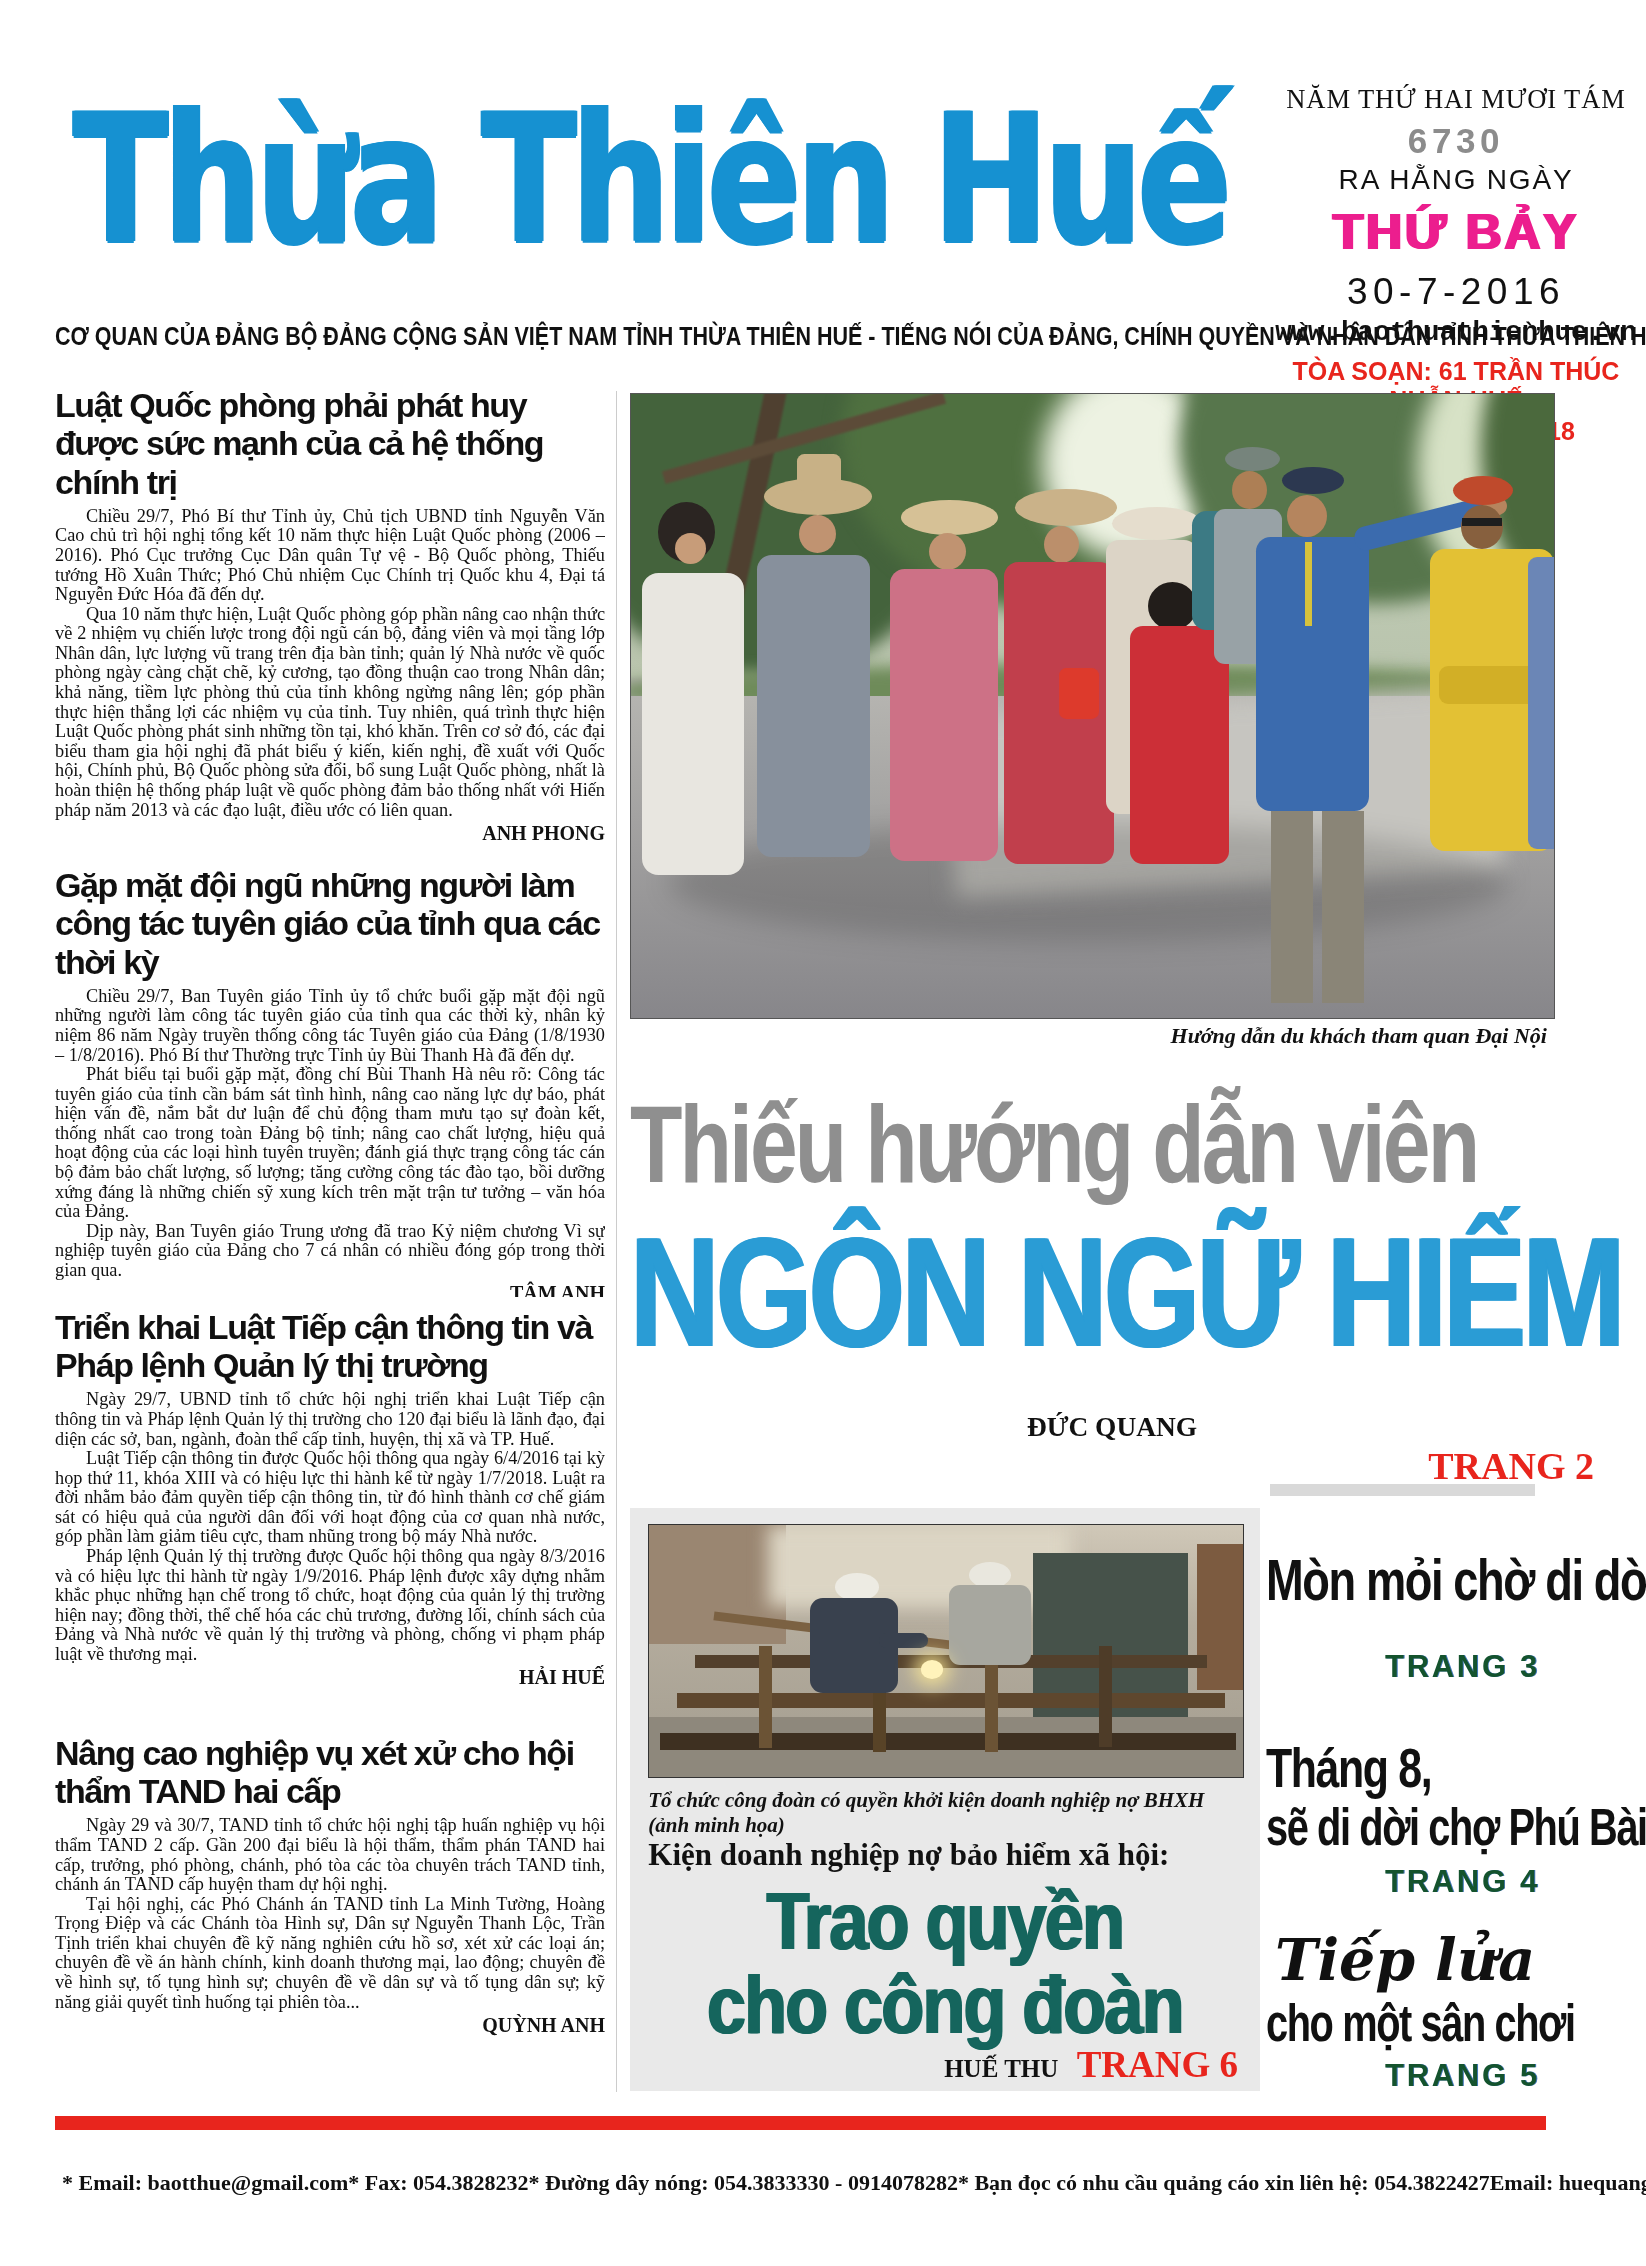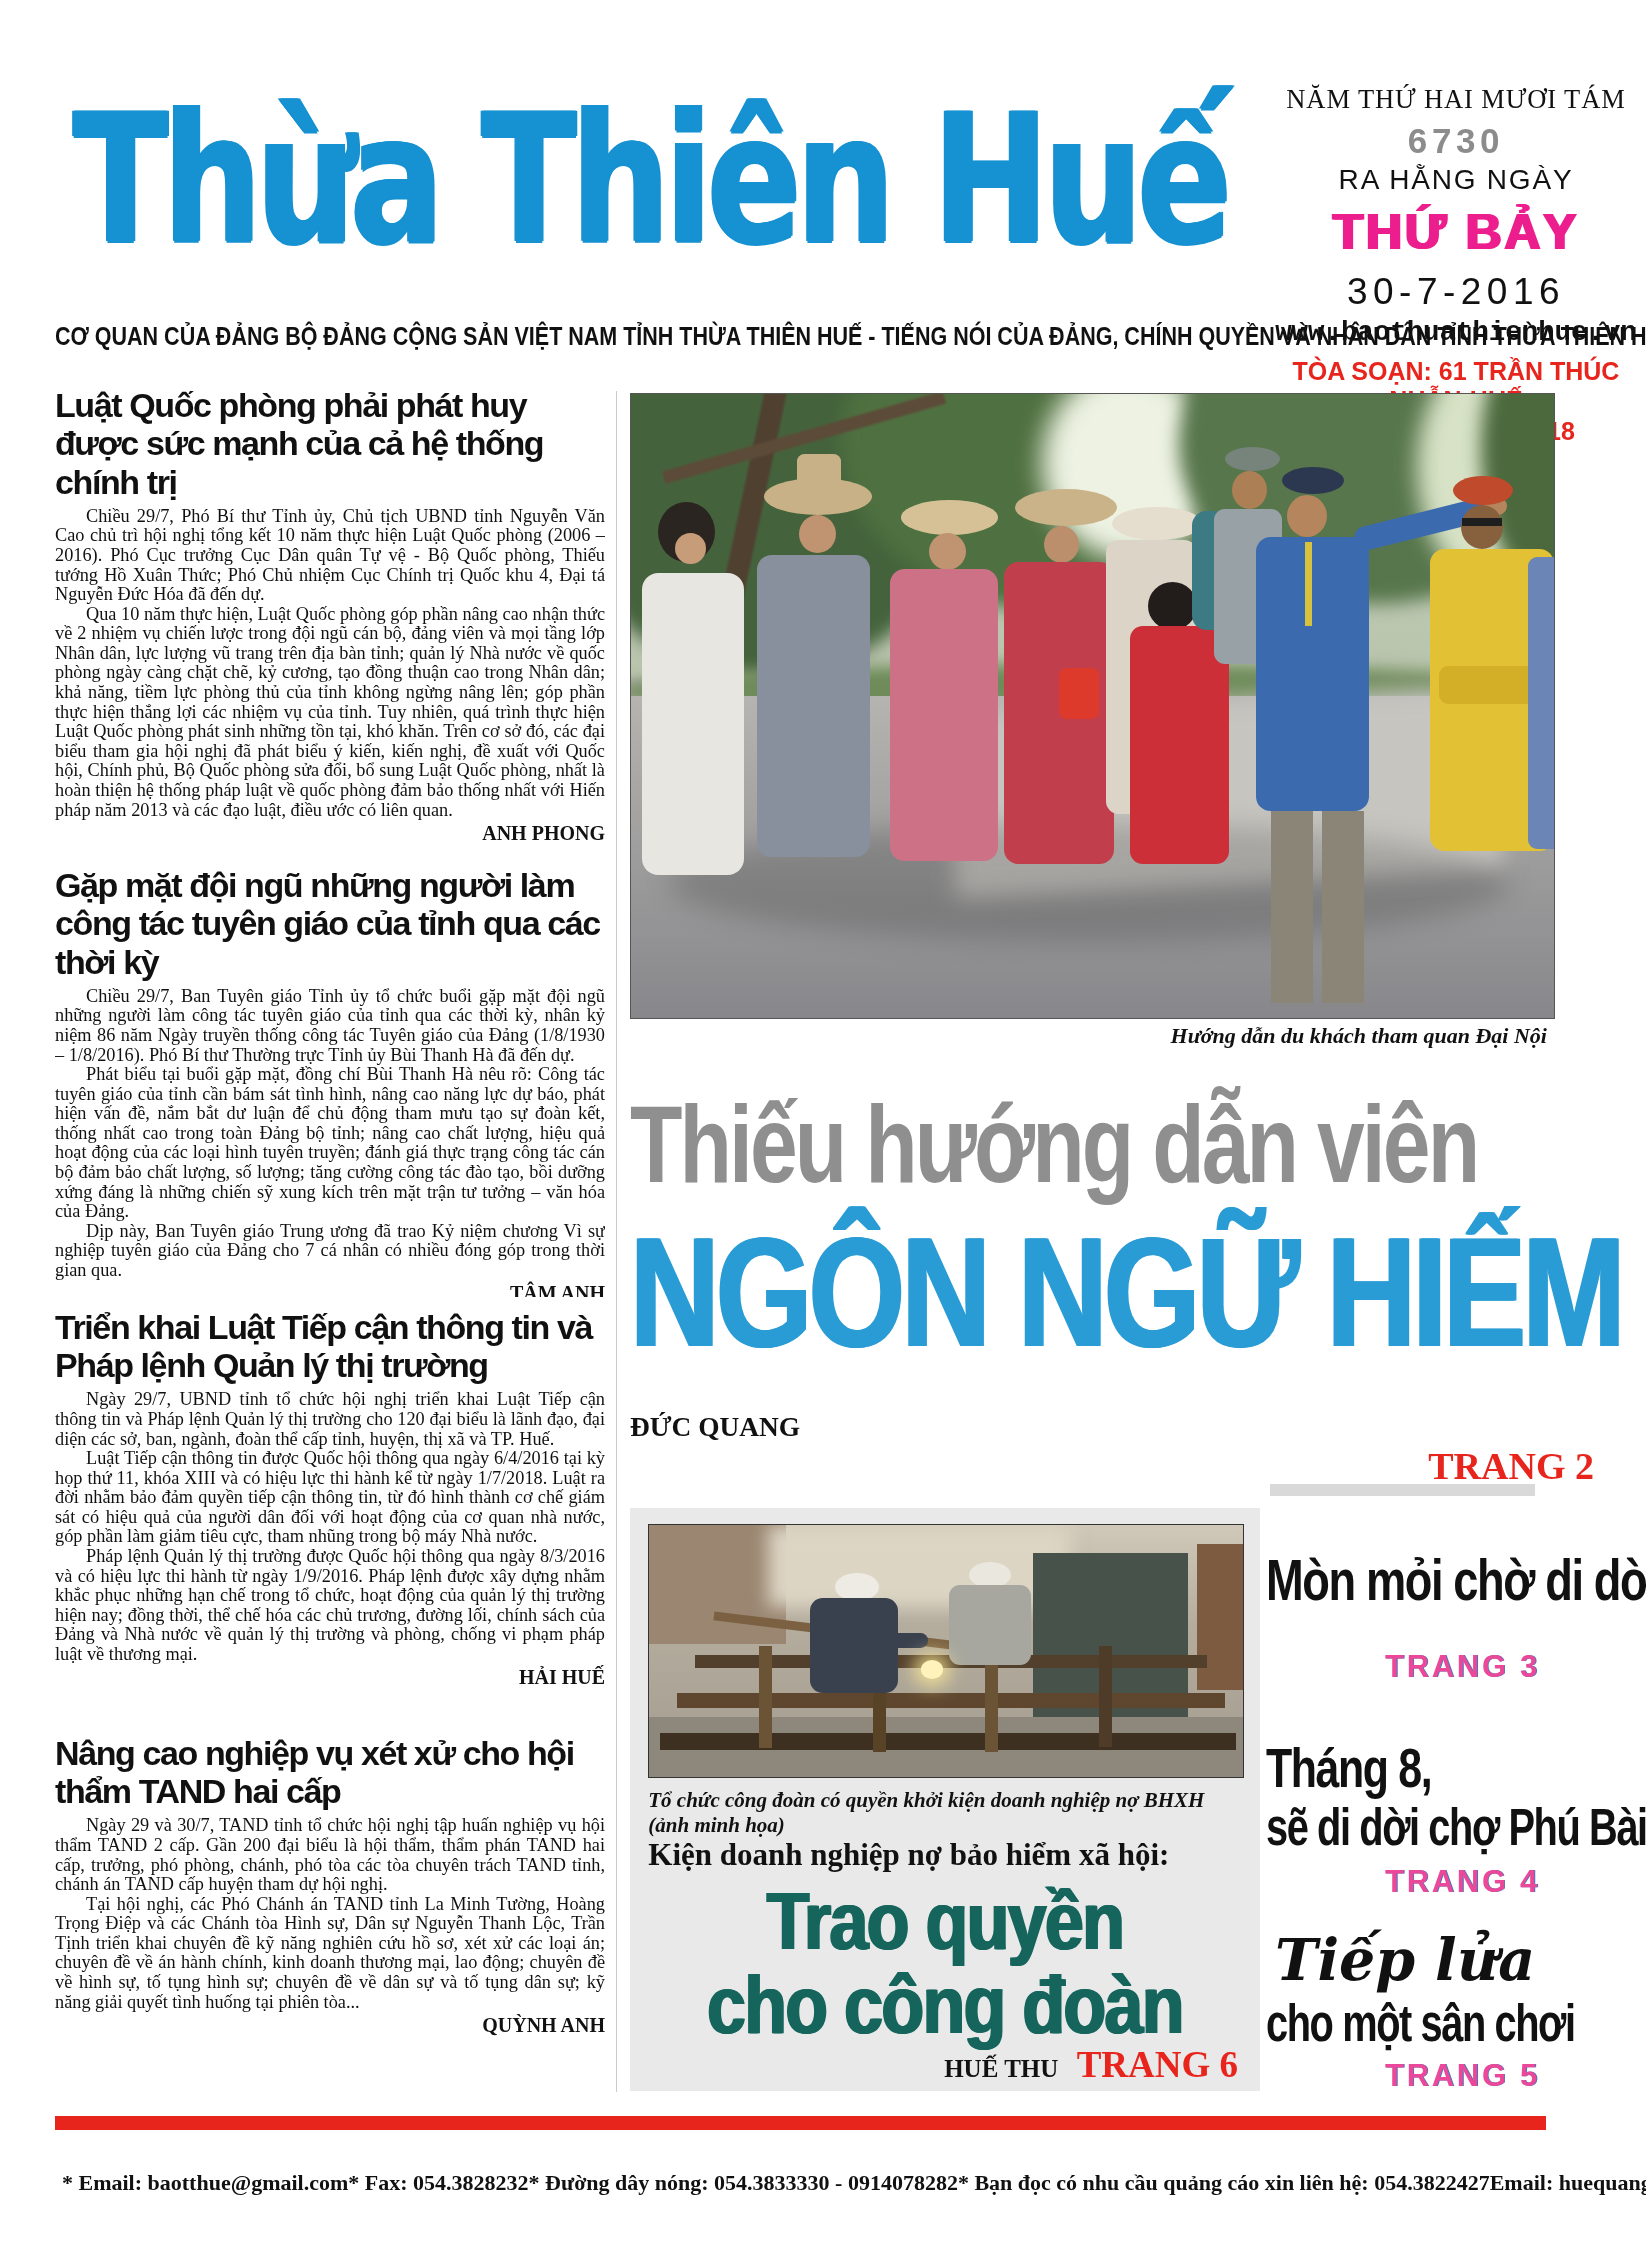--- a/index.html
+++ b/index.html
@@ -42,21 +42,21 @@
   
   .feat-gray{position:absolute;left:630px;top:1084px;}
   .feat-gray span{display:inline-block;font-family:"Liberation Sans",sans-serif;font-weight:bold;
         font-size:110px;line-height:119px;color:#8f8f8f;letter-spacing:-3.7px;white-space:nowrap;
         transform:scaleX(.78);transform-origin:left top;}
   .feat-blue{position:absolute;left:630px;top:1208px;}
   .feat-blue span{display:inline-block;font-family:"Liberation Sans",sans-serif;font-weight:bold;
         font-size:155px;line-height:169px;color:#2a9cd5;letter-spacing:-4.6px;white-space:nowrap;
         transform:scaleX(.80);transform-origin:left top;
         text-shadow:1.8px 0 0 #2a9cd5,-1.8px 0 0 #2a9cd5;}
-  .feat-by{position:absolute;left:630px;top:1412px;width:964px;text-align:left;
+  .feat-by{position:absolute;left:630px;top:1412px;width:964px;text-align:center;
         font-weight:bold;font-size:27.4px;}
   .feat-pg{position:absolute;left:630px;top:1444px;width:964px;text-align:right;
         font-weight:bold;font-size:38px;color:#e8251d;}
   .graystrip{position:absolute;left:1270px;top:1484px;width:265px;height:12px;background:#d9d9d9;}
   
   .ubox{position:absolute;left:630px;top:1508px;width:630px;height:583px;background:#e9e9e9;}
   .photo2{position:absolute;left:18.3px;top:16.4px;width:594px;height:252px;overflow:hidden;
           border:0.9px solid #333;background:linear-gradient(180deg,#d0c8b8,#b4ac9d 40%,#a39d90);}
   .ucap{position:absolute;left:18.3px;top:280px;width:594px;font-weight:bold;font-style:italic;font-size:21px;}
   .ukick{position:absolute;left:18.3px;top:329px;width:594px;font-weight:bold;font-size:31px;}
@@ -64,21 +64,21 @@
         font-weight:bold;color:#15655d;font-size:82px;line-height:84px;letter-spacing:-1.8px;
         transform:translateX(-50%) scaleX(.85);text-shadow:1.4px 0 0 #15655d,-1.4px 0 0 #15655d;}
   .ubyrow{position:absolute;right:22px;top:535px;display:flex;align-items:baseline;gap:18.3px;}
   .ubyrow .uby{font-weight:bold;font-size:25px;}
   .ubyrow .upg{font-weight:bold;font-size:37px;color:#e8251d;}
   
   .cond{position:absolute;white-space:nowrap;font-family:"Liberation Sans",sans-serif;font-weight:bold;
         letter-spacing:-1.8px;transform:scaleX(.78);transform-origin:left top;color:#111;}
   .trang{position:absolute;left:1266px;width:274px;text-align:right;
         font-family:"Liberation Sans",sans-serif;font-weight:bold;font-size:31px;
-        letter-spacing:2.7px;color:#ec4899;text-shadow:0.9px 0 0 #4478bb;}
+        letter-spacing:2.7px;color:#14532d;text-shadow:0.9px 0 0 #4478bb;}
   .script{position:absolute;font-family:"DejaVu Serif",serif;font-style:italic;font-weight:bold;
         font-size:57px;color:#111;}
   
   .redbar{position:absolute;left:55px;top:2116px;width:1491px;height:13.7px;background:#e8251d;}
   .footer{position:absolute;left:62px;top:2170px;width:1542px;display:flex;
         justify-content:space-between;font-weight:bold;font-size:22px;white-space:nowrap;}
 </style>
 </head>
 <body>
 

